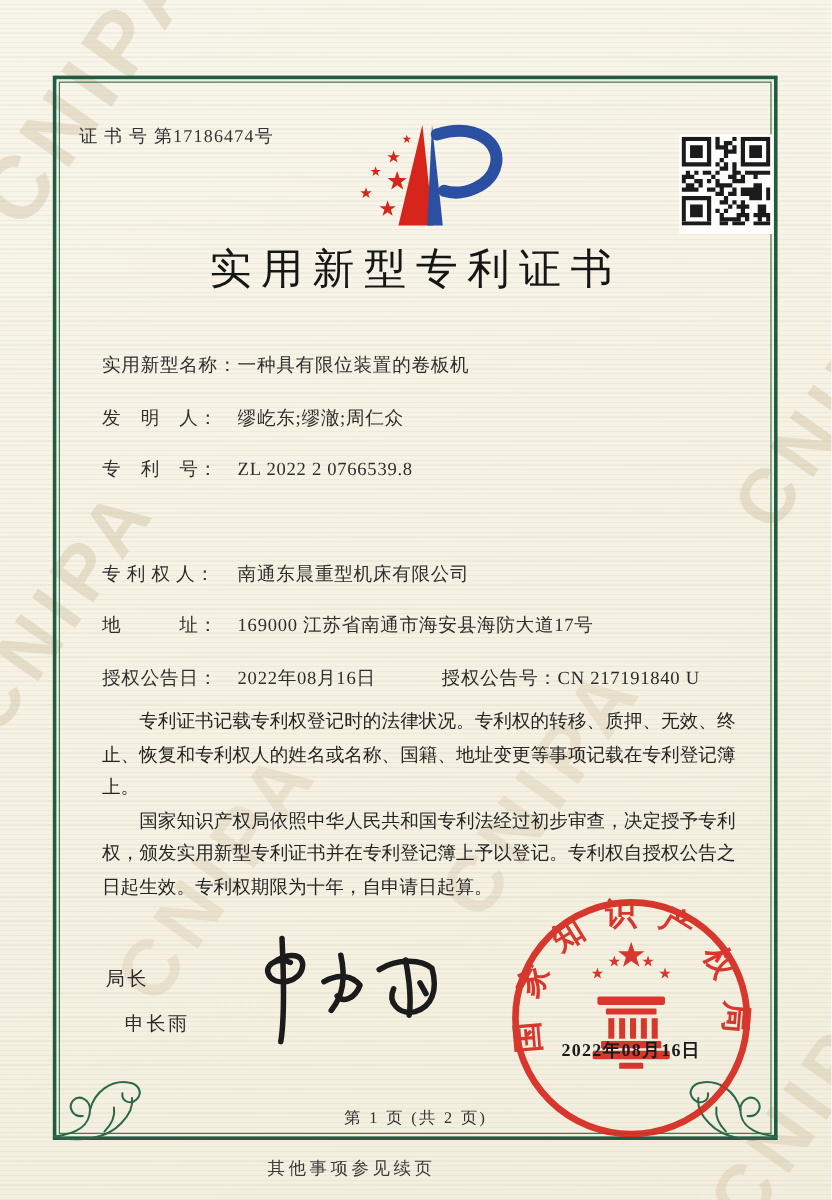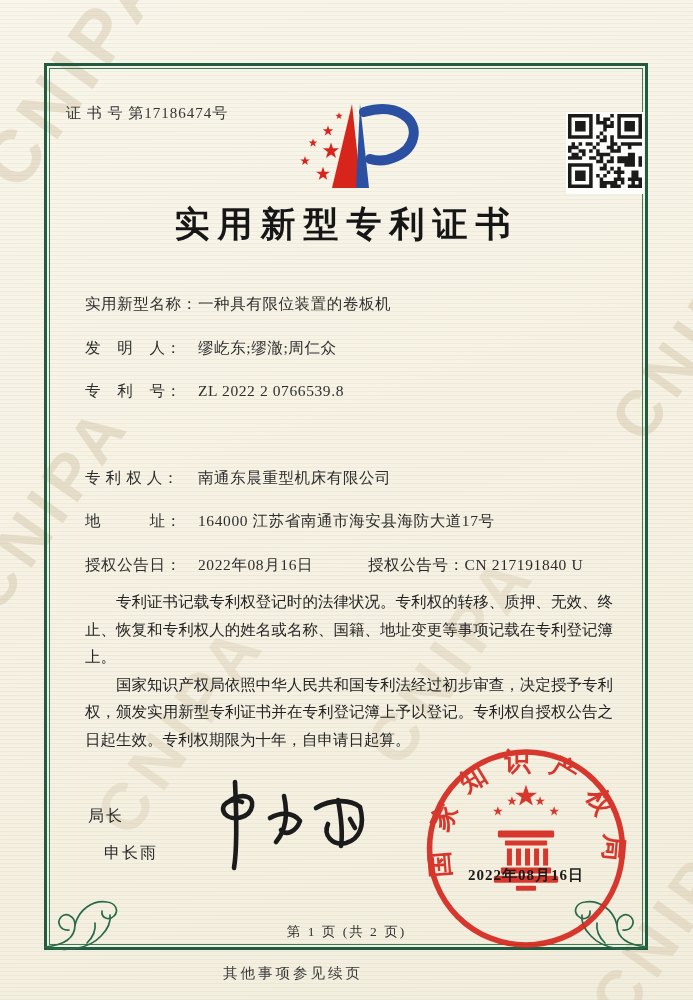--- a/index.html
+++ b/index.html
@@ -39,21 +39,21 @@
   .flourish.left{left:-6px;bottom:-10px;}
   .flourish.right{right:-6px;bottom:-10px;transform:scaleX(-1);}
   .cert-no{
     position:absolute;left:66px;top:104px;z-index:3;
     font-size:15px;letter-spacing:1px;color:#333;
   }
   .logo{position:absolute;left:272px;top:100px;z-index:2;}
   .qr{position:absolute;left:566px;top:112px;z-index:2;background:#fdfdfb;padding:2px;}
   .title{
     position:absolute;left:0;top:201px;width:693px;z-index:3;
-    text-align:center;font-size:35px;font-weight:bold;letter-spacing:8px;
+    text-align:center;font-size:35px;font-weight:normal;letter-spacing:8px;
     color:#161616;margin:0;
   }
   .row{
     position:absolute;left:85px;z-index:3;
     font-size:15.5px;letter-spacing:0.6px;white-space:nowrap;color:#2e2e2e;
   }
   .row .lbl{display:inline-block;min-width:113px;}
   .r0{top:294px}.r1{top:338px}.r2{top:381px}.r3{top:425px}
   .r4{top:468px}.r5{top:511px}.r6{top:555px}
   .grant-no{position:absolute;left:368px;top:555px;z-index:3;font-size:15.5px;letter-spacing:0.6px;white-space:nowrap;text-align:right;}
@@ -147,21 +147,21 @@
   <div class="row r1">
     <span class="lbl">发　明　人：</span><span class="val">缪屹东;缪澈;周仁众</span>
   </div>
   <div class="row r2">
     <span class="lbl">专　利　号：</span><span class="val">ZL 2022 2 0766539.8</span>
   </div>
   <div class="row r4">
     <span class="lbl">专 利 权 人：</span><span class="val">南通东晨重型机床有限公司</span>
   </div>
   <div class="row r5">
-    <span class="lbl">地　　　址：</span><span class="val">164000 江苏省南通市海安县海防大道17号</span>
+    <span class="lbl">地　　　址：</span><span class="val">169000 江苏省南通市海安县海防大道17号</span>
   </div>
   <div class="row r6">
     <span class="lbl">授权公告日：</span><span class="val">2022年08月16日</span>
   </div>
   <div class="grant-no">
     <span class="lbl2">授权公告号：</span><span class="val">CN 217191840 U</span>
   </div>
 
   <div class="body-text">
     <p>专利证书记载专利权登记时的法律状况。专利权的转移、质押、无效、终止、恢复和专利权人的姓名或名称、国籍、地址变更等事项记载在专利登记簿上。</p>

